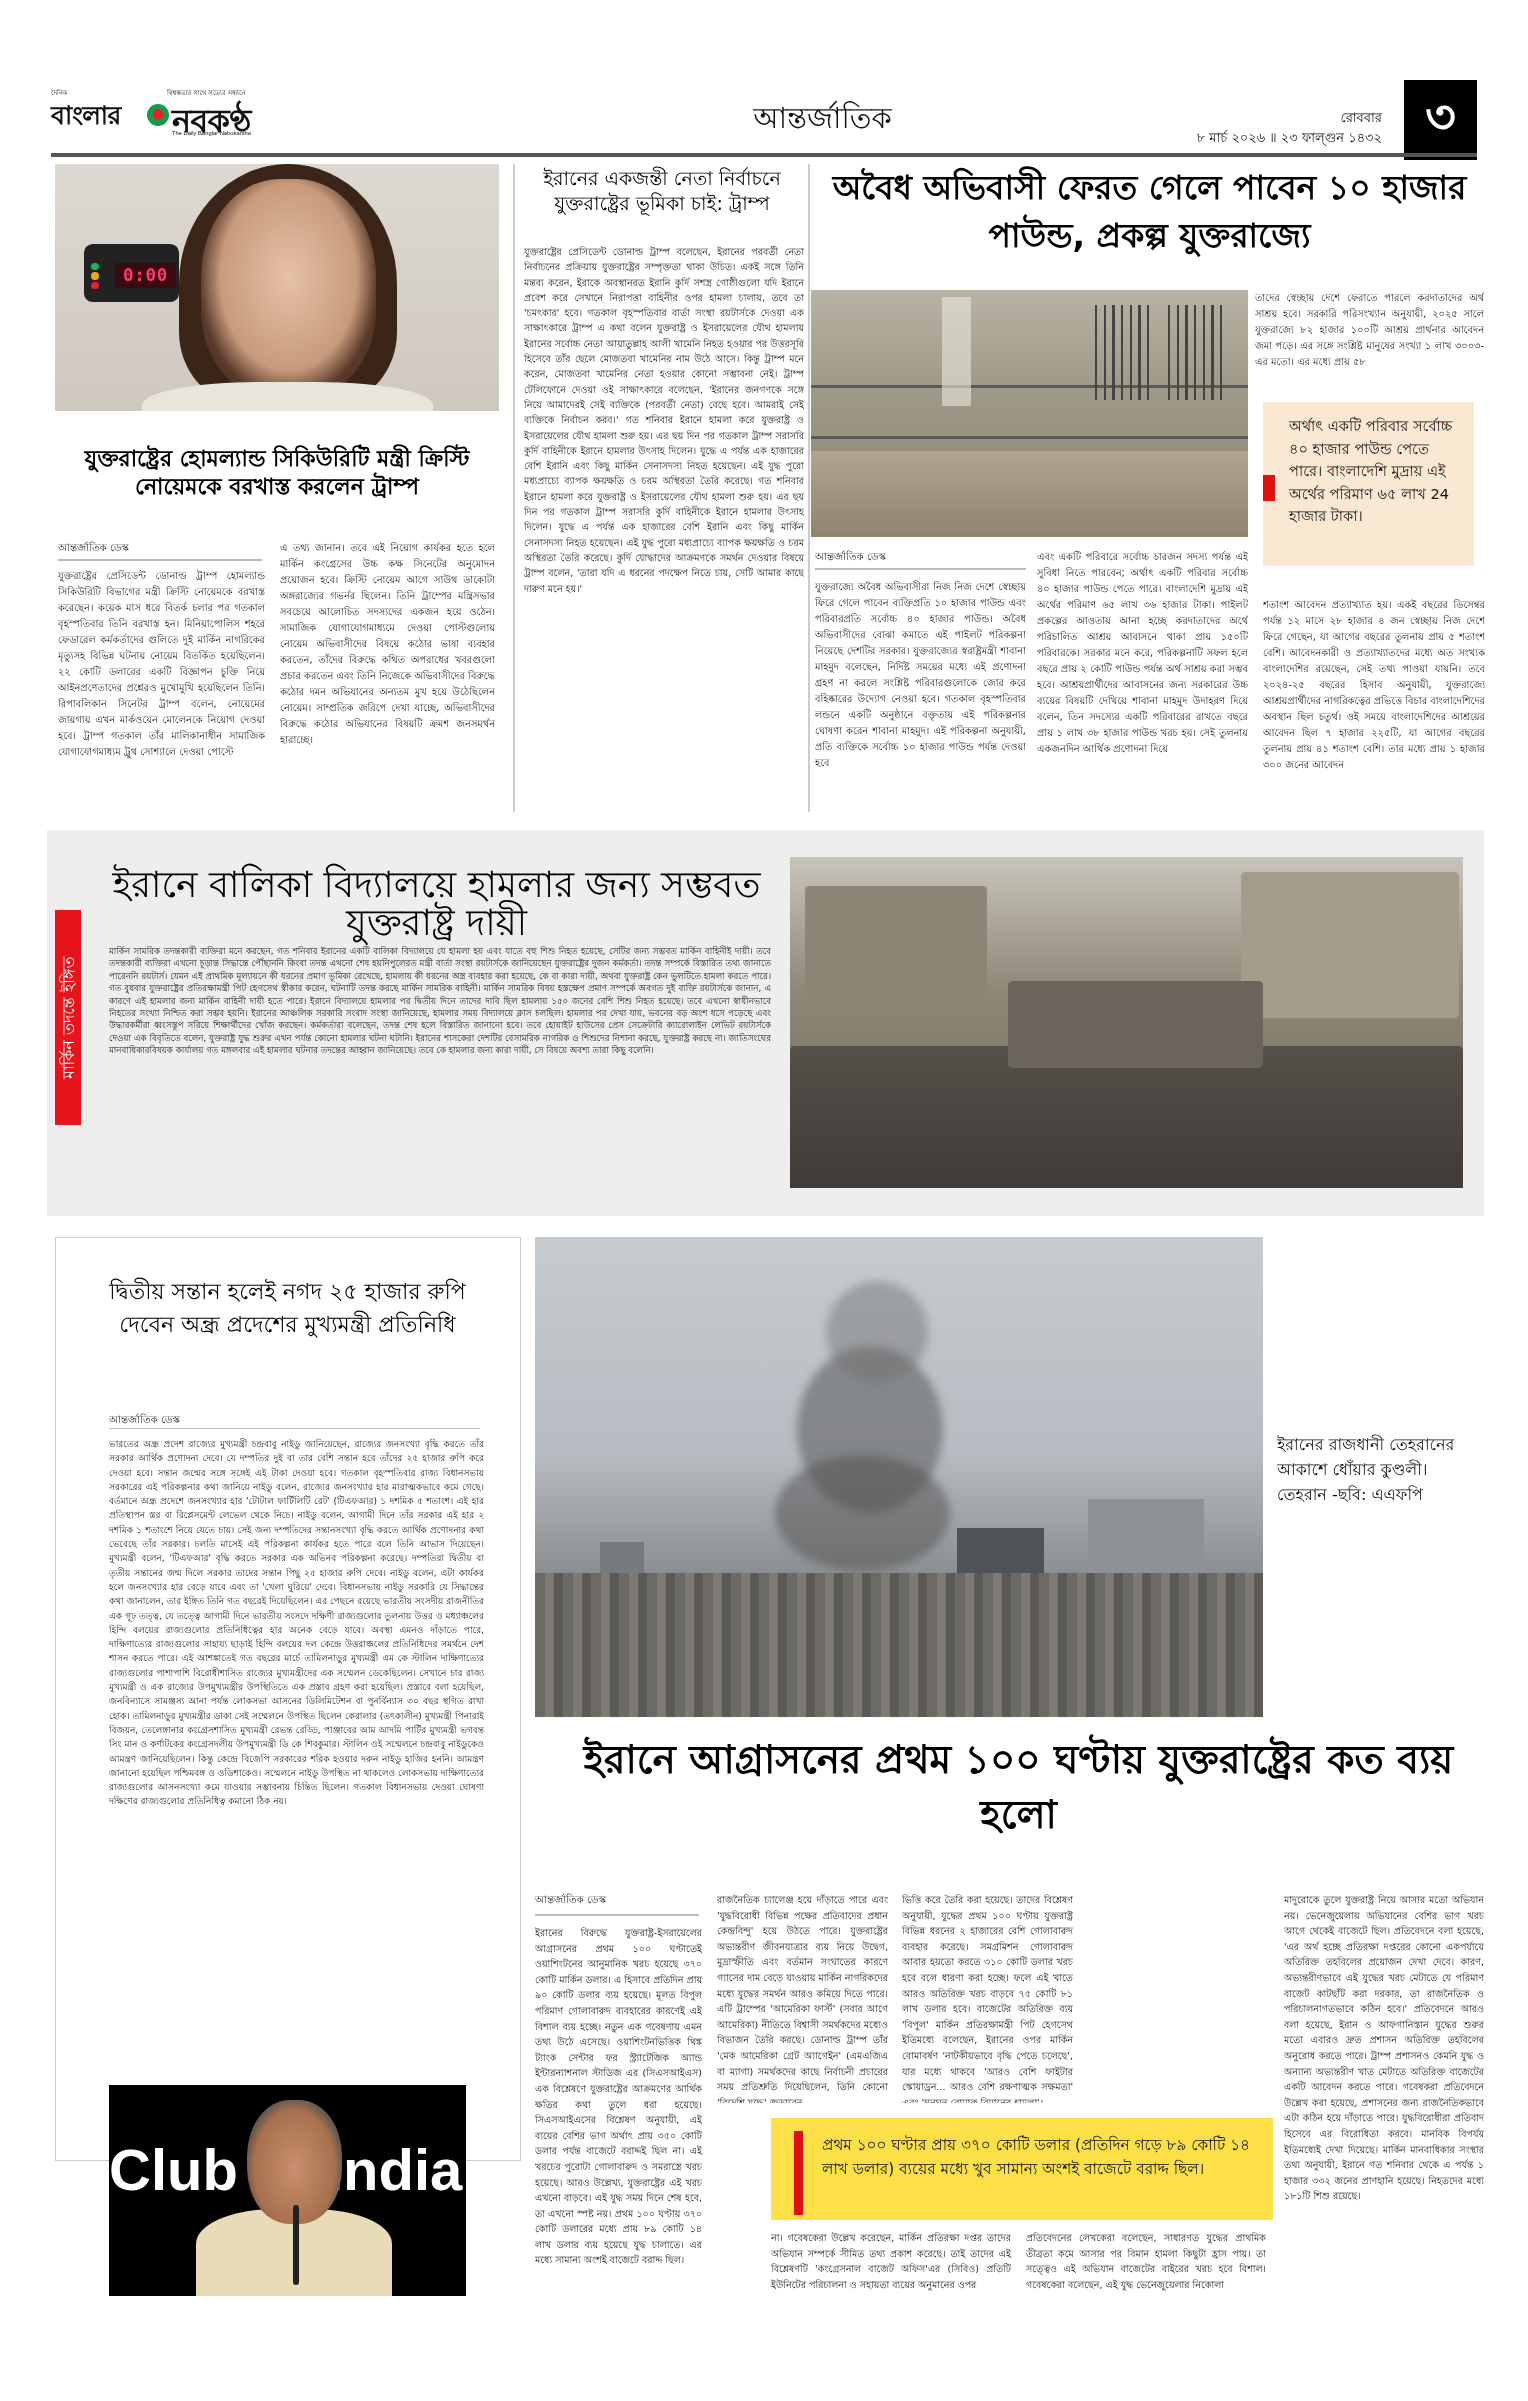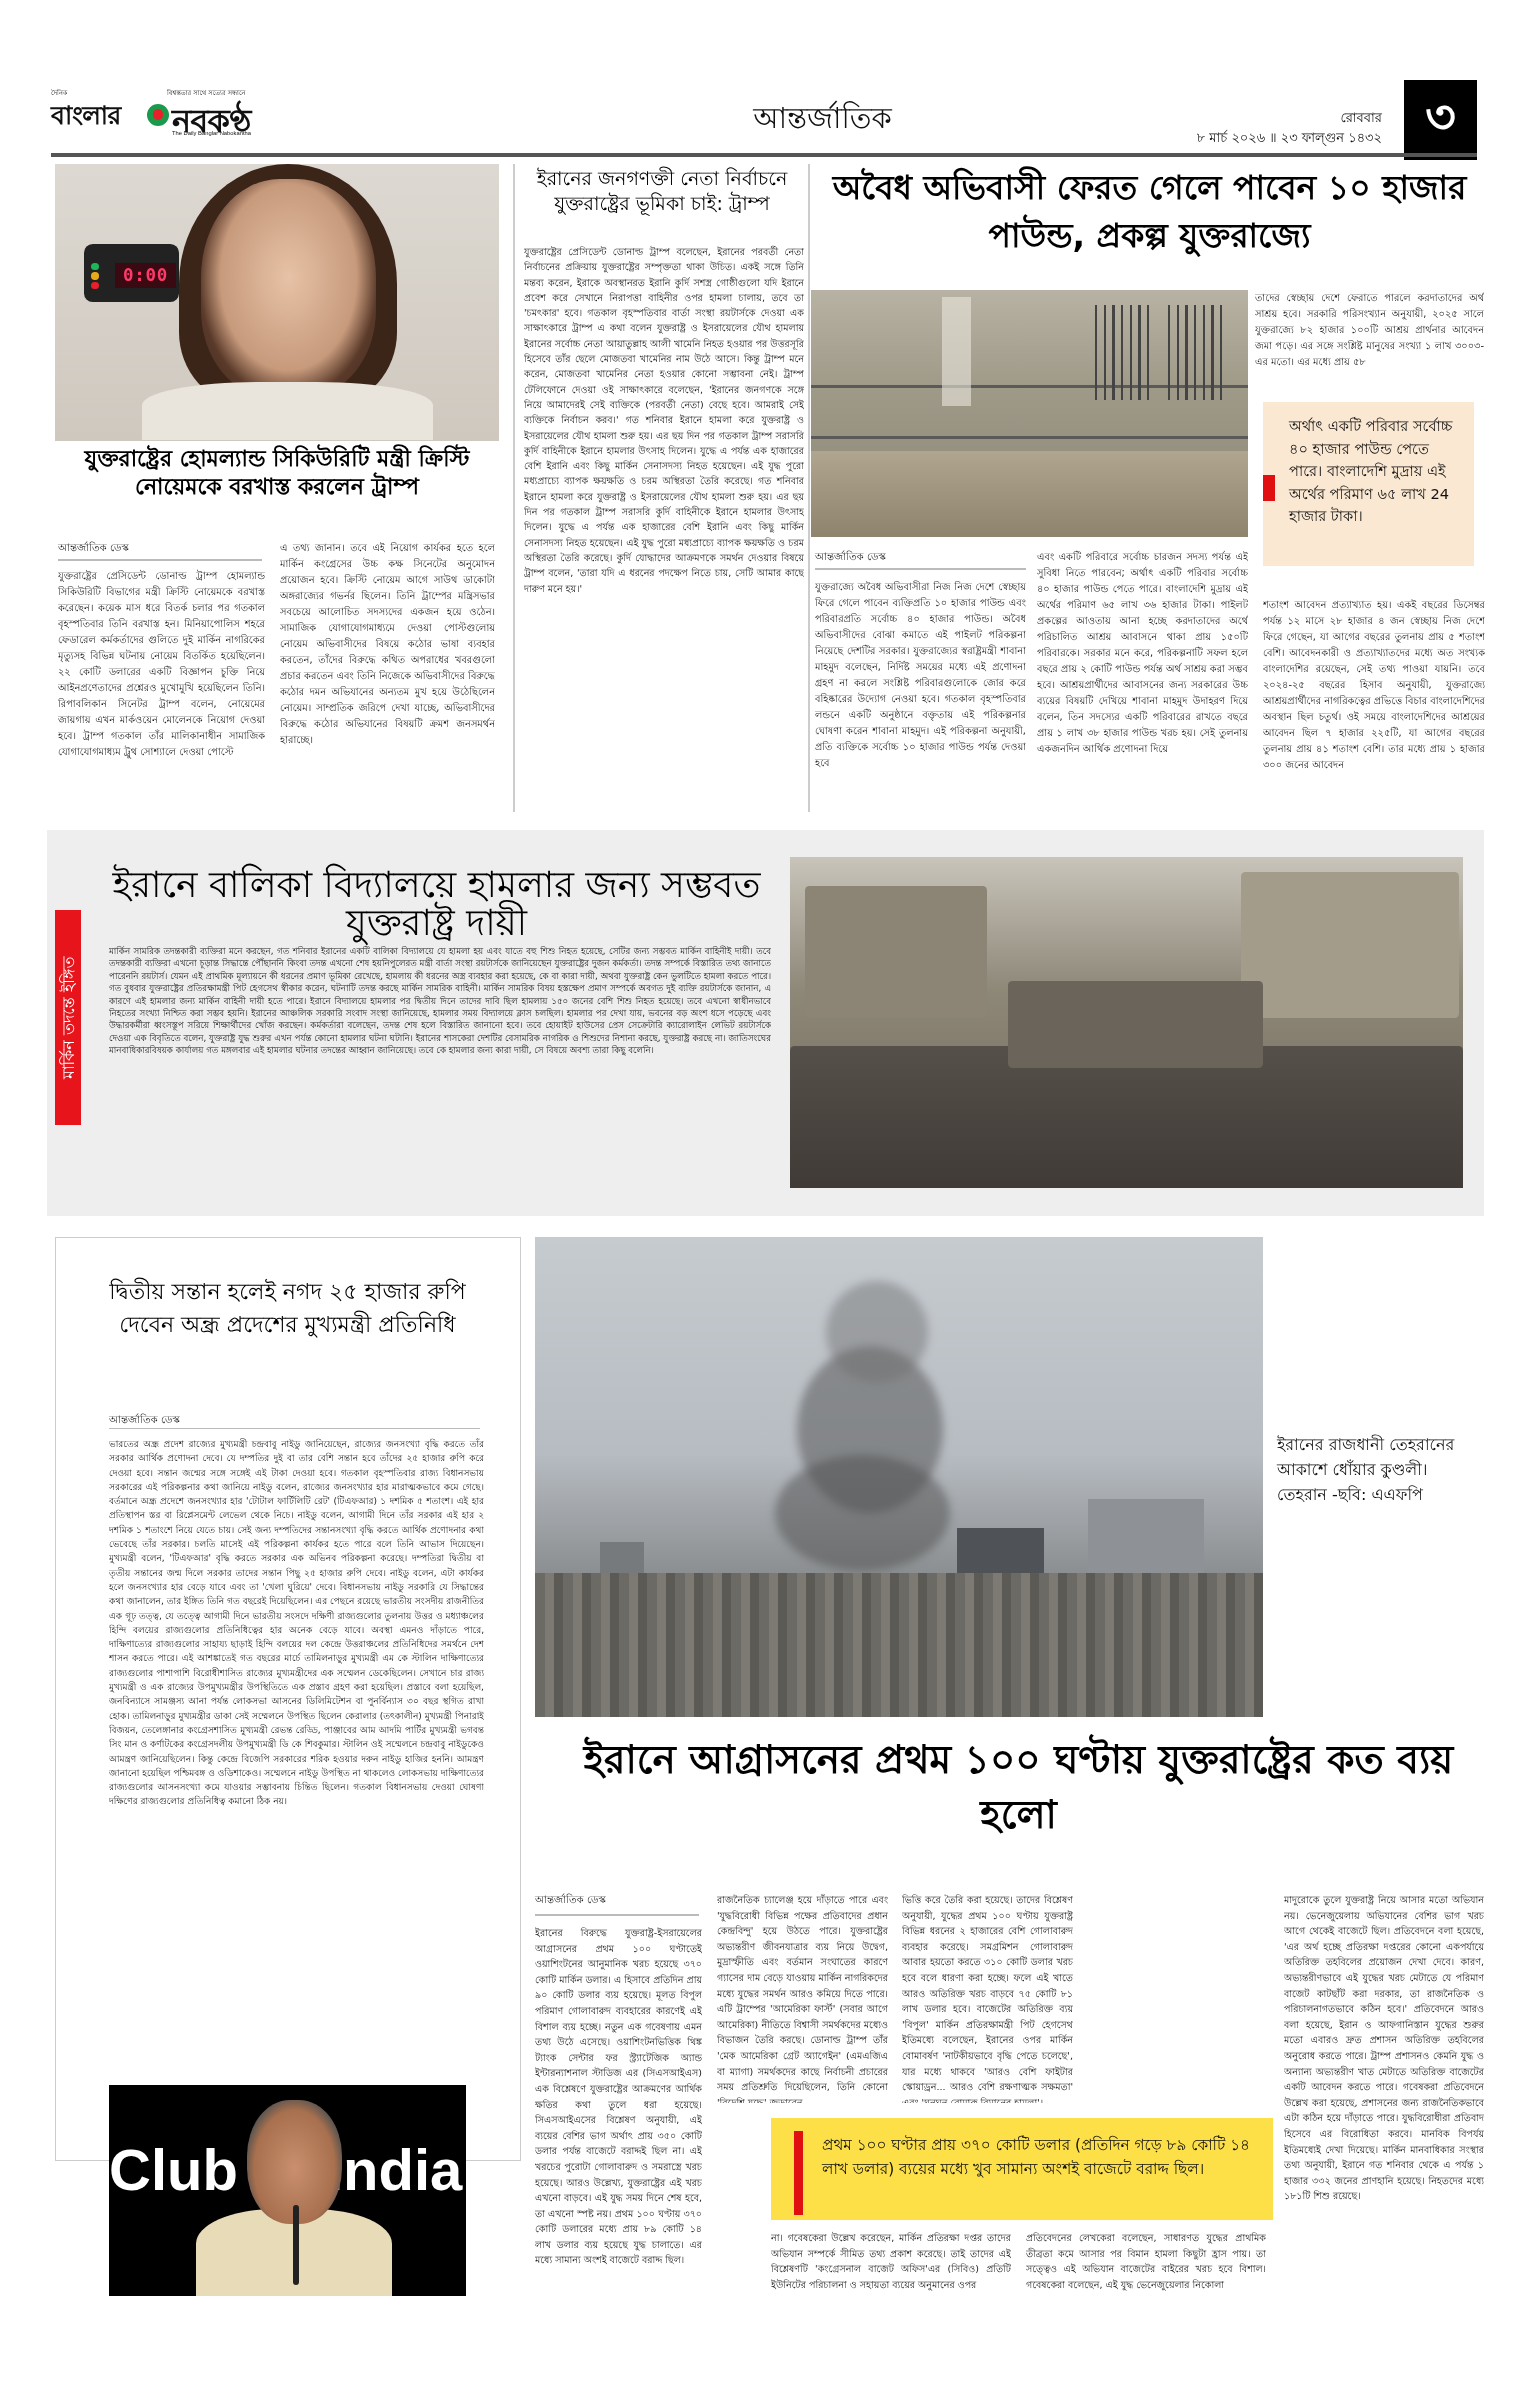--- a/index.html
+++ b/index.html
@@ -83,42 +83,42 @@
   </div>
   <div class="section-title">আন্তর্জাতিক</div>
   <div class="date-block">
     <div>রোববার</div>
     <div>৮ মার্চ ২০২৬ ॥ ২৩ ফাল্গুন ১৪৩২</div>
   </div>
   <div class="page-num">৩</div>
 </div>
 <div class="abs mast-rule"></div>
 
-<div class="abs photo photo-noem" style="left:55px; top:164px; width:444px; height:277px;">
+<div class="abs photo photo-noem" style="left:55px; top:164px; width:444px; height:247px;">
   <div class="noem-hair"></div>
   <div class="noem-face"></div>
   <div class="abs" style="left:87px; top:218px; width:291px; height:58px; background:#e9e4dc; border-radius:40% 40% 0 0;"></div>
   <div class="camera">
     <div class="camera-leds">
       <span style="background:#1fb45a"></span>
         <span style="background:#e8a81c"></span>
         <span style="background:#e8202a"></span>
     </div>
     <div class="camera-display">0:00</div>
   </div>
 </div>
 <div class="abs headline" style="left:55px; top:445px; width:444px; font-size:22px;">যুক্তরাষ্ট্রের হোমল্যান্ড সিকিউরিটি মন্ত্রী ক্রিস্টি নোয়েমকে বরখাস্ত করলেন ট্রাম্প</div>
 <div class="abs desk" style="left:58px; top:540px;">আন্তর্জাতিক ডেস্ক</div>
 <div class="abs desk-rule" style="left:58px; top:559px; width:204px;"></div>
 <div class="abs body-text" style="left:58px; top:568px; width:207px; height:240px; overflow:hidden;">যুক্তরাষ্ট্রের প্রেসিডেন্ট ডোনাল্ড ট্রাম্প হোমল্যান্ড সিকিউরিটি বিভাগের মন্ত্রী ক্রিস্টি নোয়েমকে বরখাস্ত করেছেন। কয়েক মাস ধরে বিতর্ক চলার পর গতকাল বৃহস্পতিবার তিনি বরখাস্ত হন। মিনিয়াপোলিস শহরে ফেডারেল কর্মকর্তাদের গুলিতে দুই মার্কিন নাগরিকের মৃত্যুসহ বিভিন্ন ঘটনায় নোয়েম বিতর্কিত হয়েছিলেন। ২২ কোটি ডলারের একটি বিজ্ঞাপন চুক্তি নিয়ে আইনপ্রণেতাদের প্রশ্নেরও মুখোমুখি হয়েছিলেন তিনি। রিপাবলিকান সিনেটর ট্রাম্প বলেন, নোয়েমের জায়গায় এখন মার্কওয়েন মোলেনকে নিয়োগ দেওয়া হবে। ট্রাম্প গতকাল তাঁর মালিকানাধীন সামাজিক যোগাযোগমাধ্যম ট্রুথ সোশ্যালে দেওয়া পোস্টে</div>
 <div class="abs body-text" style="left:280px; top:540px; width:215px; height:269px; overflow:hidden;">এ তথ্য জানান। তবে এই নিয়োগ কার্যকর হতে হলে মার্কিন কংগ্রেসের উচ্চ কক্ষ সিনেটের অনুমোদন প্রয়োজন হবে। ক্রিস্টি নোয়েম আগে সাউথ ডাকোটা অঙ্গরাজ্যের গভর্নর ছিলেন। তিনি ট্রাম্পের মন্ত্রিসভার সবচেয়ে আলোচিত সদস্যদের একজন হয়ে ওঠেন। সামাজিক যোগাযোগমাধ্যমে দেওয়া পোস্টগুলোয় নোয়েম অভিবাসীদের বিষয়ে কঠোর ভাষা ব্যবহার করতেন, তাঁদের বিরুদ্ধে কথিত অপরাধের খবরগুলো প্রচার করতেন এবং তিনি নিজেকে অভিবাসীদের বিরুদ্ধে কঠোর দমন অভিযানের অন্যতম মুখ হয়ে উঠেছিলেন নোয়েম। সাম্প্রতিক জরিপে দেখা যাচ্ছে, অভিবাসীদের বিরুদ্ধে কঠোর অভিযানের বিষয়টি ক্রমশ জনসমর্থন হারাচ্ছে।</div>
 
 <div class="abs col-divider" style="left:513px; top:164px; height:648px;"></div>
 
-<div class="abs headline-light" style="left:520px; top:166px; width:284px; font-size:19px;">ইরানের জনগণক্তী নেতা নির্বাচনে যুক্তরাষ্ট্রের ভূমিকা চাই: ট্রাম্প</div>
+<div class="abs headline-light" style="left:520px; top:166px; width:284px; font-size:19px;">ইরানের একজন্তী নেতা নির্বাচনে যুক্তরাষ্ট্রের ভূমিকা চাই: ট্রাম্প</div>
 <div class="abs body-text" style="left:524px; top:244px; width:280px; height:568px; overflow:hidden; font-size:9.5px; line-height:15.3px;">যুক্তরাষ্ট্রের প্রেসিডেন্ট ডোনাল্ড ট্রাম্প বলেছেন, ইরানের পরবর্তী নেতা নির্বাচনের প্রক্রিয়ায় যুক্তরাষ্ট্রের সম্পৃক্ততা থাকা উচিত। একই সঙ্গে তিনি মন্তব্য করেন, ইরাকে অবস্থানরত ইরানি কুর্দি সশস্ত্র গোষ্ঠীগুলো যদি ইরানে প্রবেশ করে সেখানে নিরাপত্তা বাহিনীর ওপর হামলা চালায়, তবে তা 'চমৎকার' হবে। গতকাল বৃহস্পতিবার বার্তা সংস্থা রয়টার্সকে দেওয়া এক সাক্ষাৎকারে ট্রাম্প এ কথা বলেন যুক্তরাষ্ট্র ও ইসরায়েলের যৌথ হামলায় ইরানের সর্বোচ্চ নেতা আয়াতুল্লাহ আলী খামেনি নিহত হওয়ার পর উত্তরসূরি হিসেবে তাঁর ছেলে মোজতবা খামেনির নাম উঠে আসে। কিন্তু ট্রাম্প মনে করেন, মোজতবা খামেনির নেতা হওয়ার কোনো সম্ভাবনা নেই। ট্রাম্প টেলিফোনে দেওয়া ওই সাক্ষাৎকারে বলেছেন, 'ইরানের জনগণকে সঙ্গে নিয়ে আমাদেরই সেই ব্যক্তিকে (পরবর্তী নেতা) বেছে হবে। আমরাই সেই ব্যক্তিকে নির্বাচন করব।' গত শনিবার ইরানে হামলা করে যুক্তরাষ্ট্র ও ইসরায়েলের যৌথ হামলা শুরু হয়। এর ছয় দিন পর গতকাল ট্রাম্প সরাসরি কুর্দি বাহিনীকে ইরানে হামলার উৎসাহ দিলেন। যুদ্ধে এ পর্যন্ত এক হাজারের বেশি ইরানি এবং কিছু মার্কিন সেনাসদস্য নিহত হয়েছেন। এই যুদ্ধ পুরো মধ্যপ্রাচ্যে ব্যাপক ক্ষয়ক্ষতি ও চরম অস্থিরতা তৈরি করেছে। গত শনিবার ইরানে হামলা করে যুক্তরাষ্ট্র ও ইসরায়েলের যৌথ হামলা শুরু হয়। এর ছয় দিন পর গতকাল ট্রাম্প সরাসরি কুর্দি বাহিনীকে ইরানে হামলার উৎসাহ দিলেন। যুদ্ধে এ পর্যন্ত এক হাজারের বেশি ইরানি এবং কিছু মার্কিন সেনাসদস্য নিহত হয়েছেন। এই যুদ্ধ পুরো মধ্যপ্রাচ্যে ব্যাপক ক্ষয়ক্ষতি ও চরম অস্থিরতা তৈরি করেছে। কুর্দি যোদ্ধাদের আক্রমণকে সমর্থন দেওয়ার বিষয়ে ট্রাম্প বলেন, 'তারা যদি এ ধরনের পদক্ষেপ নিতে চায়, সেটি আমার কাছে দারুণ মনে হয়।'</div>
 
 <div class="abs col-divider" style="left:808px; top:164px; height:648px;"></div>
 
 <div class="abs headline" style="left:815px; top:164px; width:669px; font-size:33px; line-height:48px;">অবৈধ অভিবাসী ফেরত গেলে পাবেন ১০ হাজার পাউন্ড, প্রকল্প যুক্তরাজ্যে</div>
 <div class="abs photo photo-prison" style="left:811px; top:290px; width:437px; height:247px;">
   <div class="prison-rail" style="top:95px;"></div>
   <div class="prison-rail" style="top:146px;"></div>
   <div class="prison-bars" style="left:284px;"></div>
   <div class="prison-bars" style="left:357px;"></div>

